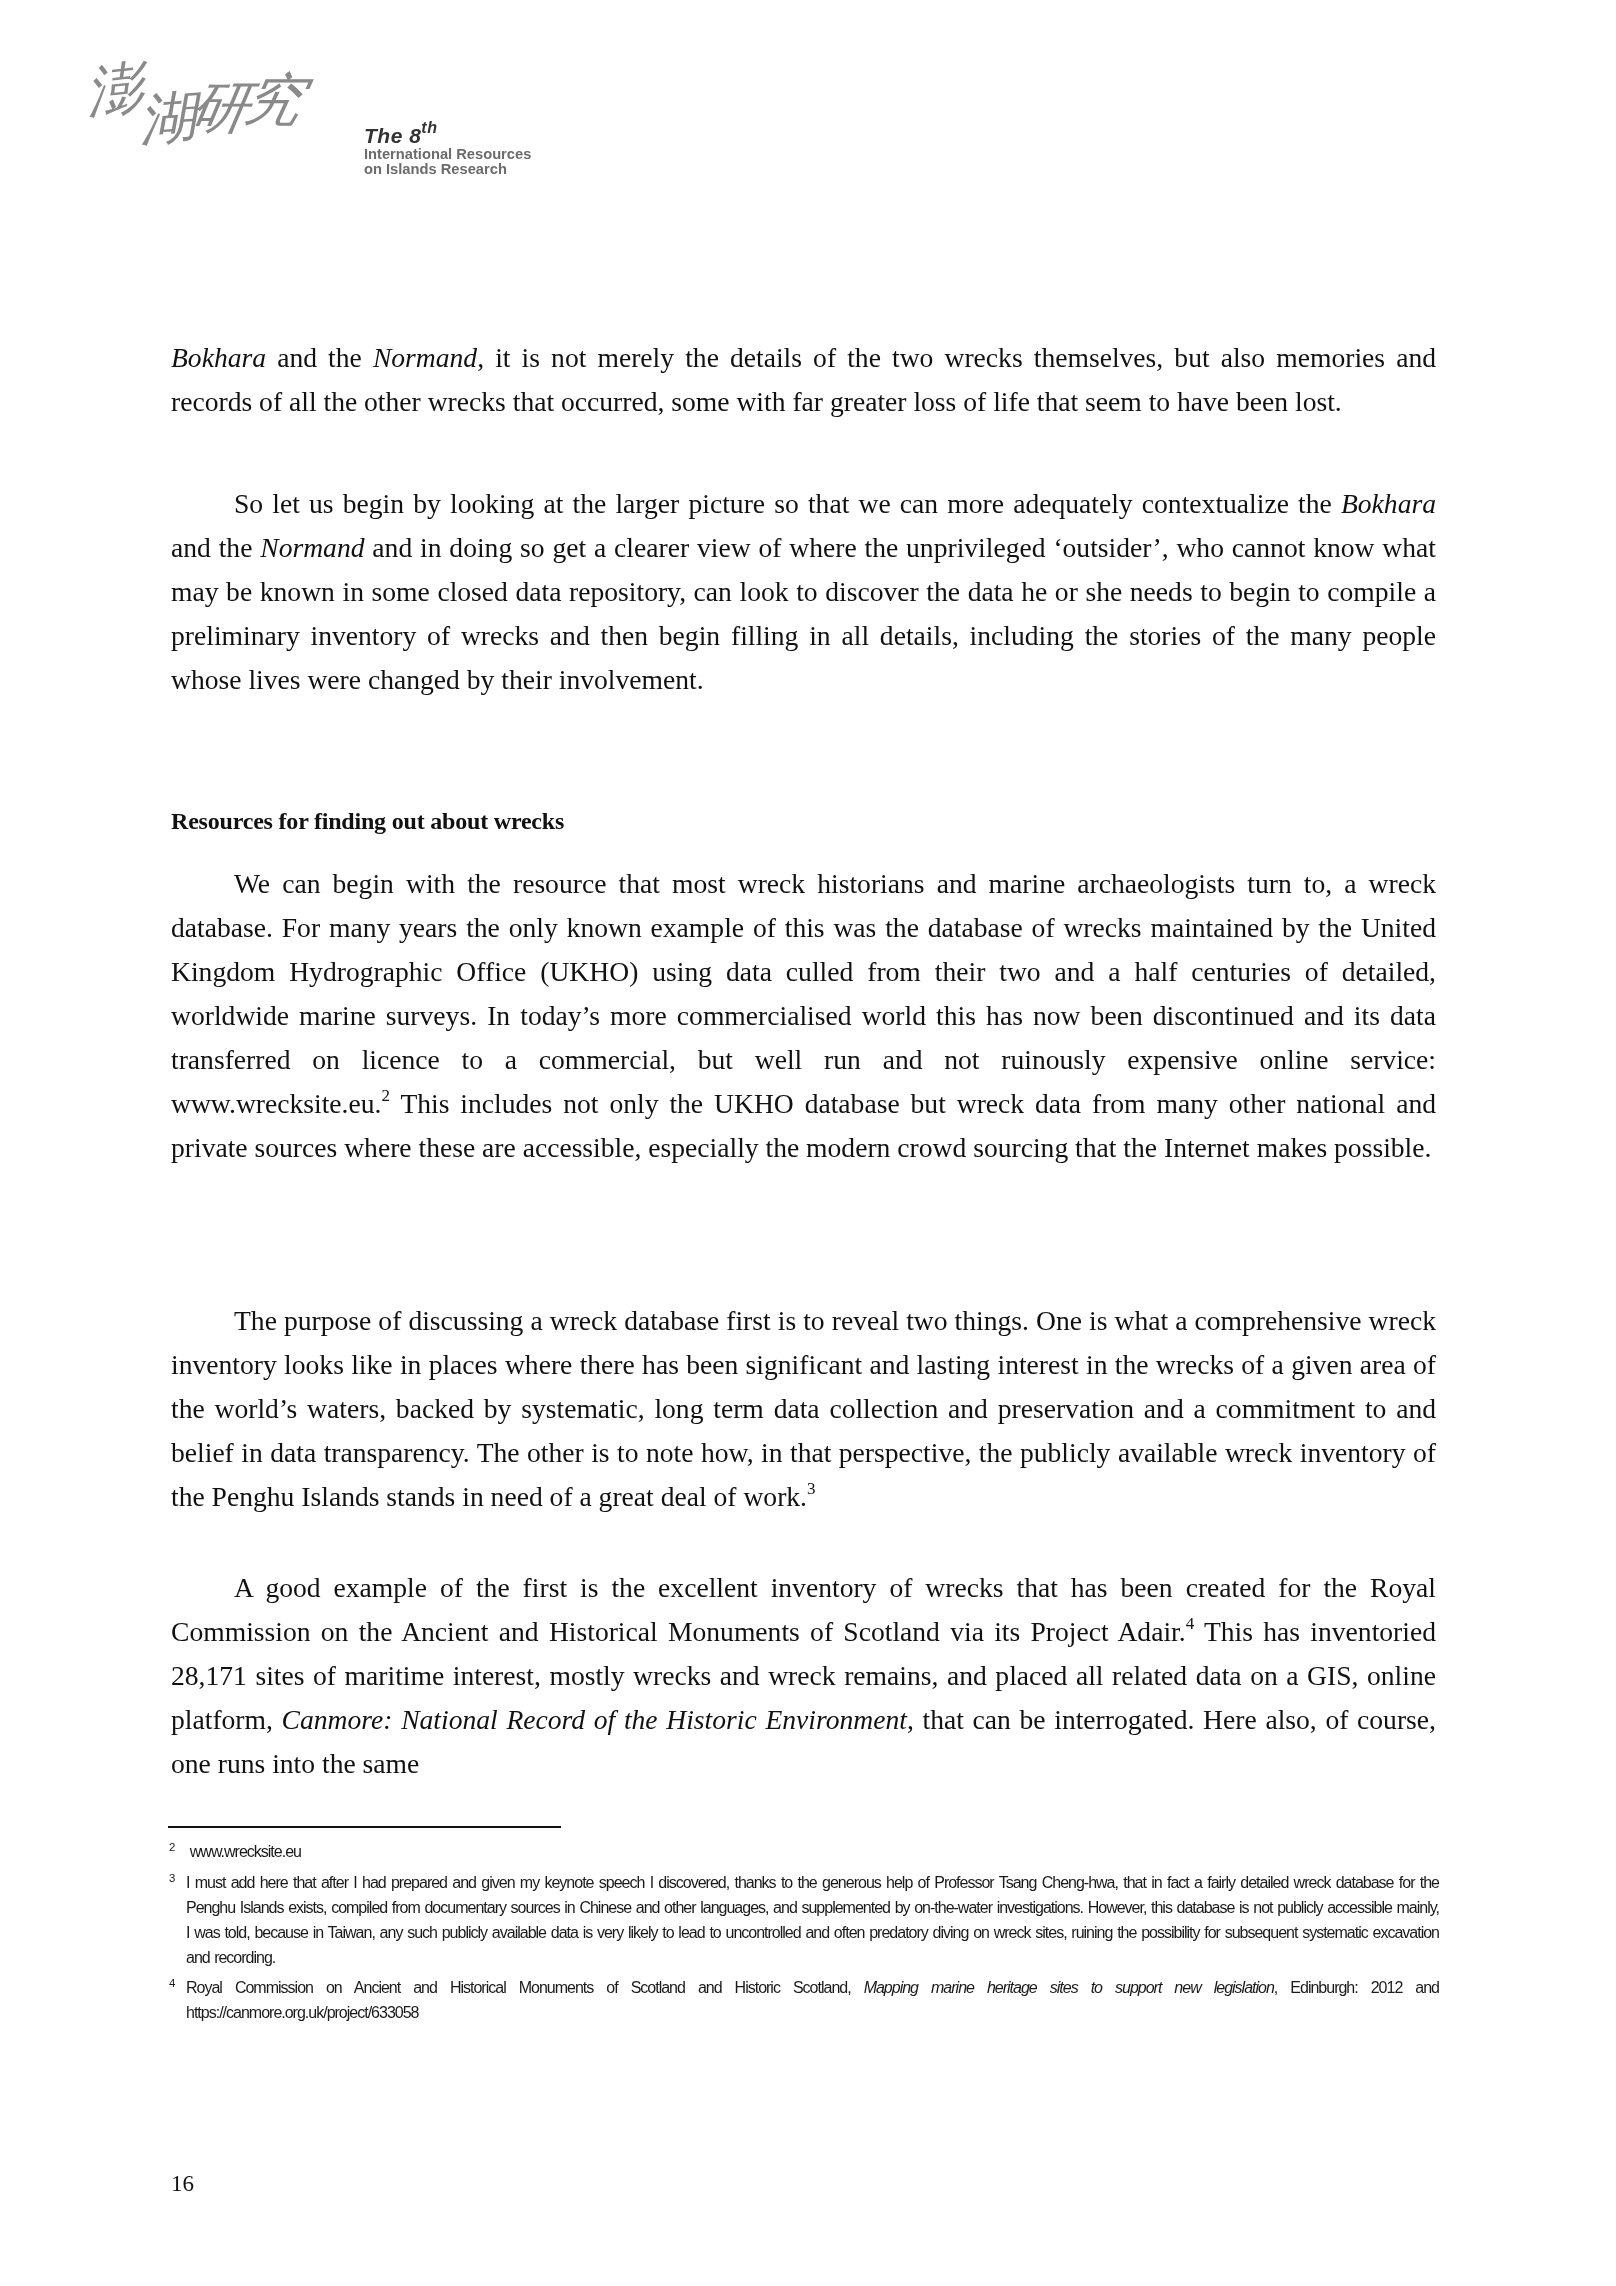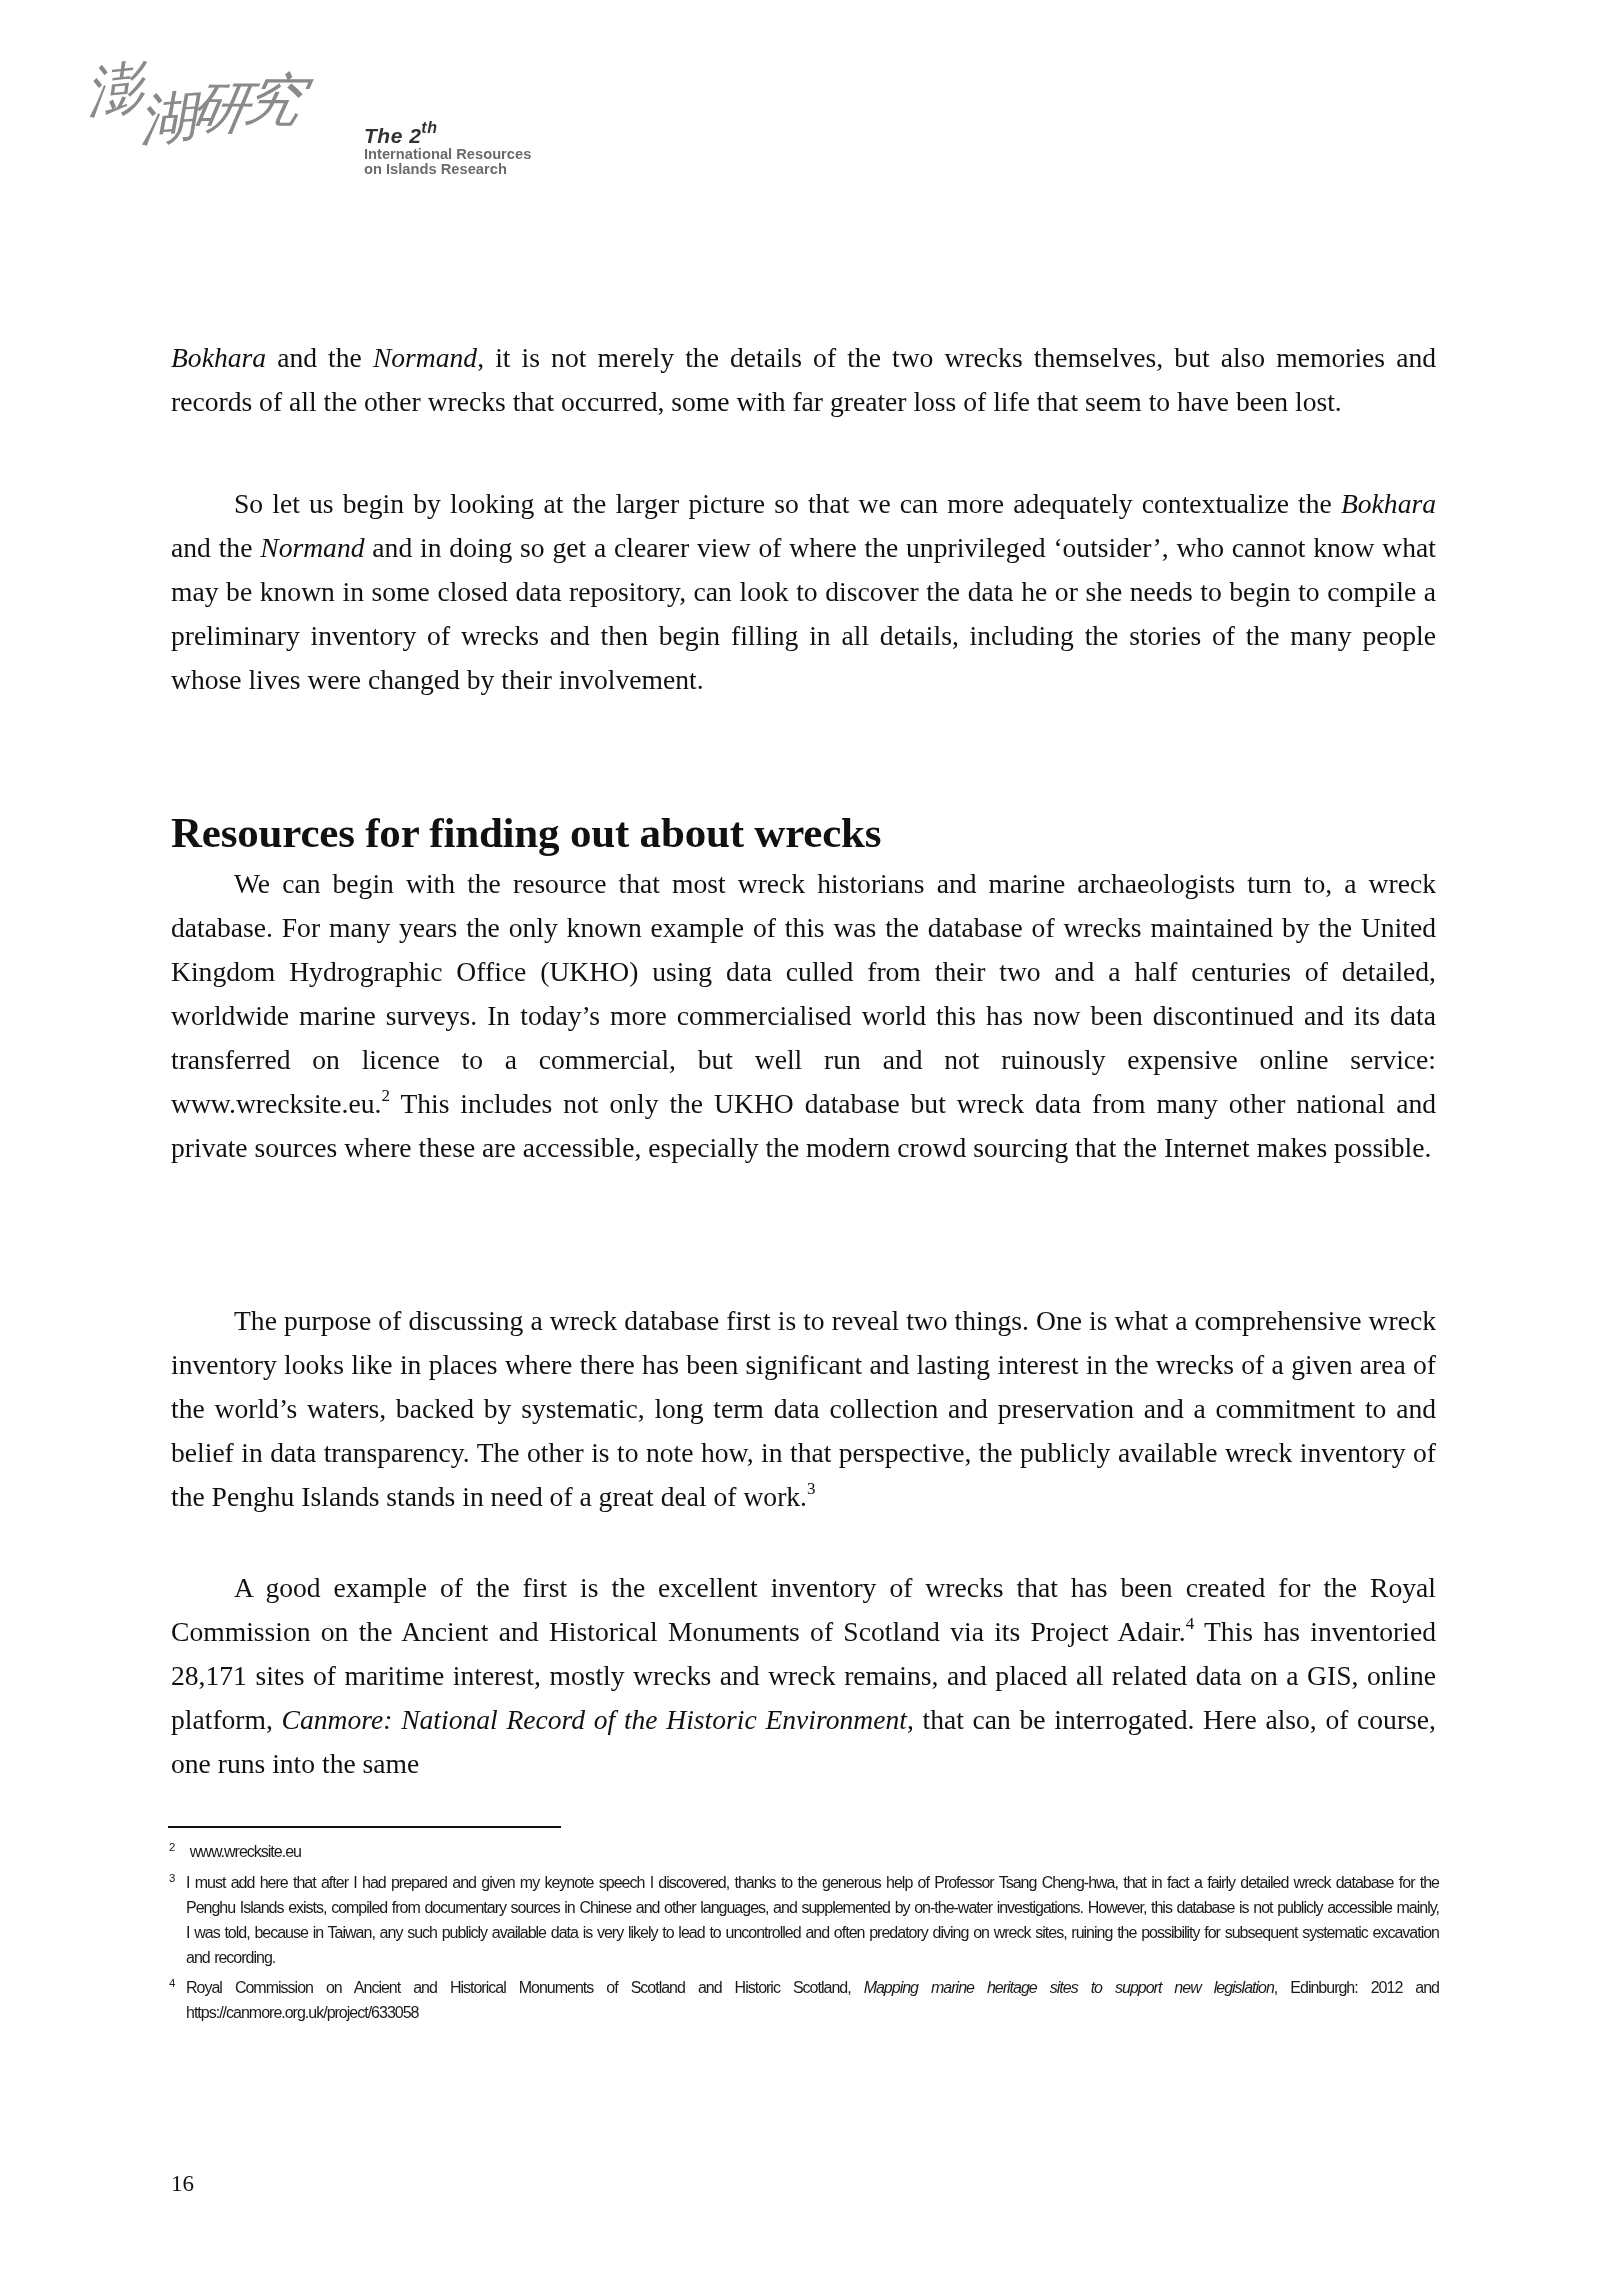--- a/index.html
+++ b/index.html
@@ -26,21 +26,21 @@
   .body-text { position: absolute; left: 171px; width: 1265px; font-family: "Liberation Serif", serif;
                font-size: 27.6px; line-height: 44px; color: #111111; text-align: justify; }
   .body-text p { margin: 0; text-indent: 0; }
   .body-text p.indent { text-indent: 63px; }
   .body-text em { font-style: italic; }
   .body-text sup { font-size: 17px; vertical-align: 12.4px; line-height: 0; }
 
   .para1 { top: 336px; }
   .para2 { top: 482px; }
   .heading { position: absolute; left: 171px; top: 808px; font-family: "Liberation Serif", serif; font-weight: bold;
-             font-size: 43px; color: #111111; margin: 0; letter-spacing: -0.2px; }
+             font-size: 24px; color: #111111; margin: 0; letter-spacing: -0.2px; }
   .para3 { top: 862px; }
   .para4 { top: 1299px; }
   .para5 { top: 1566px; }
 
   
   .fn-rule { position: absolute; left: 168px; top: 1826px; width: 393px; height: 1.9px; background: #111111; }
   .footnotes { position: absolute; left: 169px; top: 1839px; width: 1270px; font-family: "Liberation Sans", sans-serif;
                color: #1a1a1a; }
   .fn { position: relative; padding-left: 17px; margin: 0 0 5.7px 0; }
   .fn .num { position: absolute; left: 0; top: 0; font-size: 11.4px; line-height: 17px; }
@@ -56,21 +56,21 @@
 </head>
 <body>
 
 <div class="page">
 
   <div class="logo">
     <div class="logo-calligraphy">
       <span class="c1">澎</span><span class="c2">湖</span><span class="c3">研</span><span class="c4">究</span>
     </div>
     <div class="logo-en">
-      <div class="the17"><span>The 2</span><sup>th</sup></div>
+      <div class="the17"><span>The 8</span><sup>th</sup></div>
       <div class="line">International Resources</div>
       <div class="line">on Islands Research</div>
     </div>
   </div>
 
   <div class="body-text para1">
     <p><em>Bokhara</em> and the <em>Normand</em>, it is not merely the details of the two wrecks themselves, but also memories and records of all the other wrecks that occurred, some with far greater loss of life that seem to have been lost.</p>
   </div>
 
   <div class="body-text para2">

